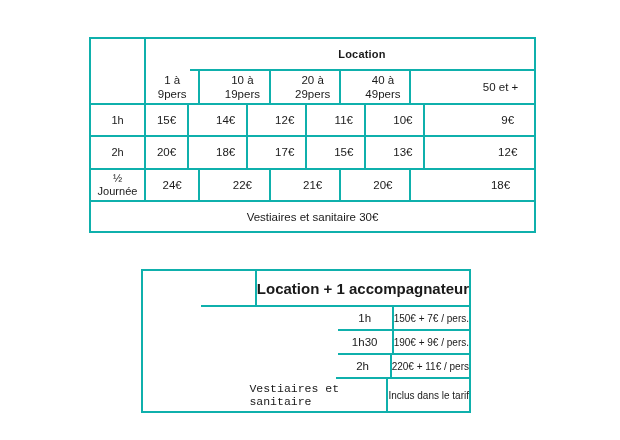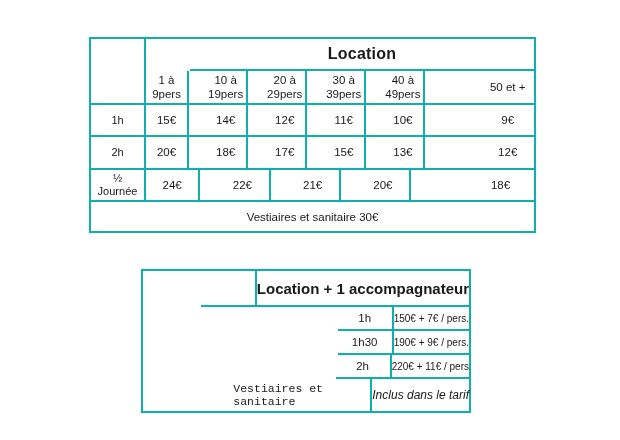--- a/index.html
+++ b/index.html
@@ -71,21 +71,21 @@
     flex-direction: column;
     min-width: 0;
   }
   .t1-title {
     flex: 0 0 32px;
     box-sizing: border-box;
     border-bottom: 2px solid #0fb0ac;
     display: flex;
     align-items: center;
     justify-content: center;
-    font-size: 16px;
+    font-size: 11px;
     font-weight: bold;
     letter-spacing: .2px;
     margin-left: 44px;
   }
   .t1-grid {
     flex: 1 1 auto;
     display: flex;
     flex-direction: column;
     min-height: 0;
   }
@@ -177,22 +177,21 @@
     justify-content: center;
     font-size: 11.5px;
     font-family: Liberation Mono, monospace;
   }
   .t2-foot-right {
     flex: 1 1 auto;
     box-sizing: border-box;
     display: flex;
     align-items: center;
     justify-content: center;
-    font-size: 12px;
-    font-style: italic;
+    font-size: 10px;
   }
 </style>
 </head>
 <body>
 
 <div id="pricing-table-1">
 
   <div class="t1-body">
 
     <div class="t1-labelcol">
@@ -230,26 +229,20 @@
           <div class="t1-cell">
             <div>
               <span class="hdr">10 à</span>
               <span class="hdr">19pers</span>
             </div>
           </div>
           <div class="t1-cell">
             <div>
               <span class="hdr">20 à</span>
               <span class="hdr">29pers</span>
-            </div>
-          </div>
-          <div class="t1-cell">
-            <div>
-              <span class="hdr">30 à</span>
-              <span class="hdr">39pers</span>
             </div>
           </div>
           <div class="t1-cell">
             <div>
               <span class="hdr">40 à</span>
               <span class="hdr">49pers</span>
             </div>
           </div>
           <div class="t1-cell wide lastcell">
             <div>

